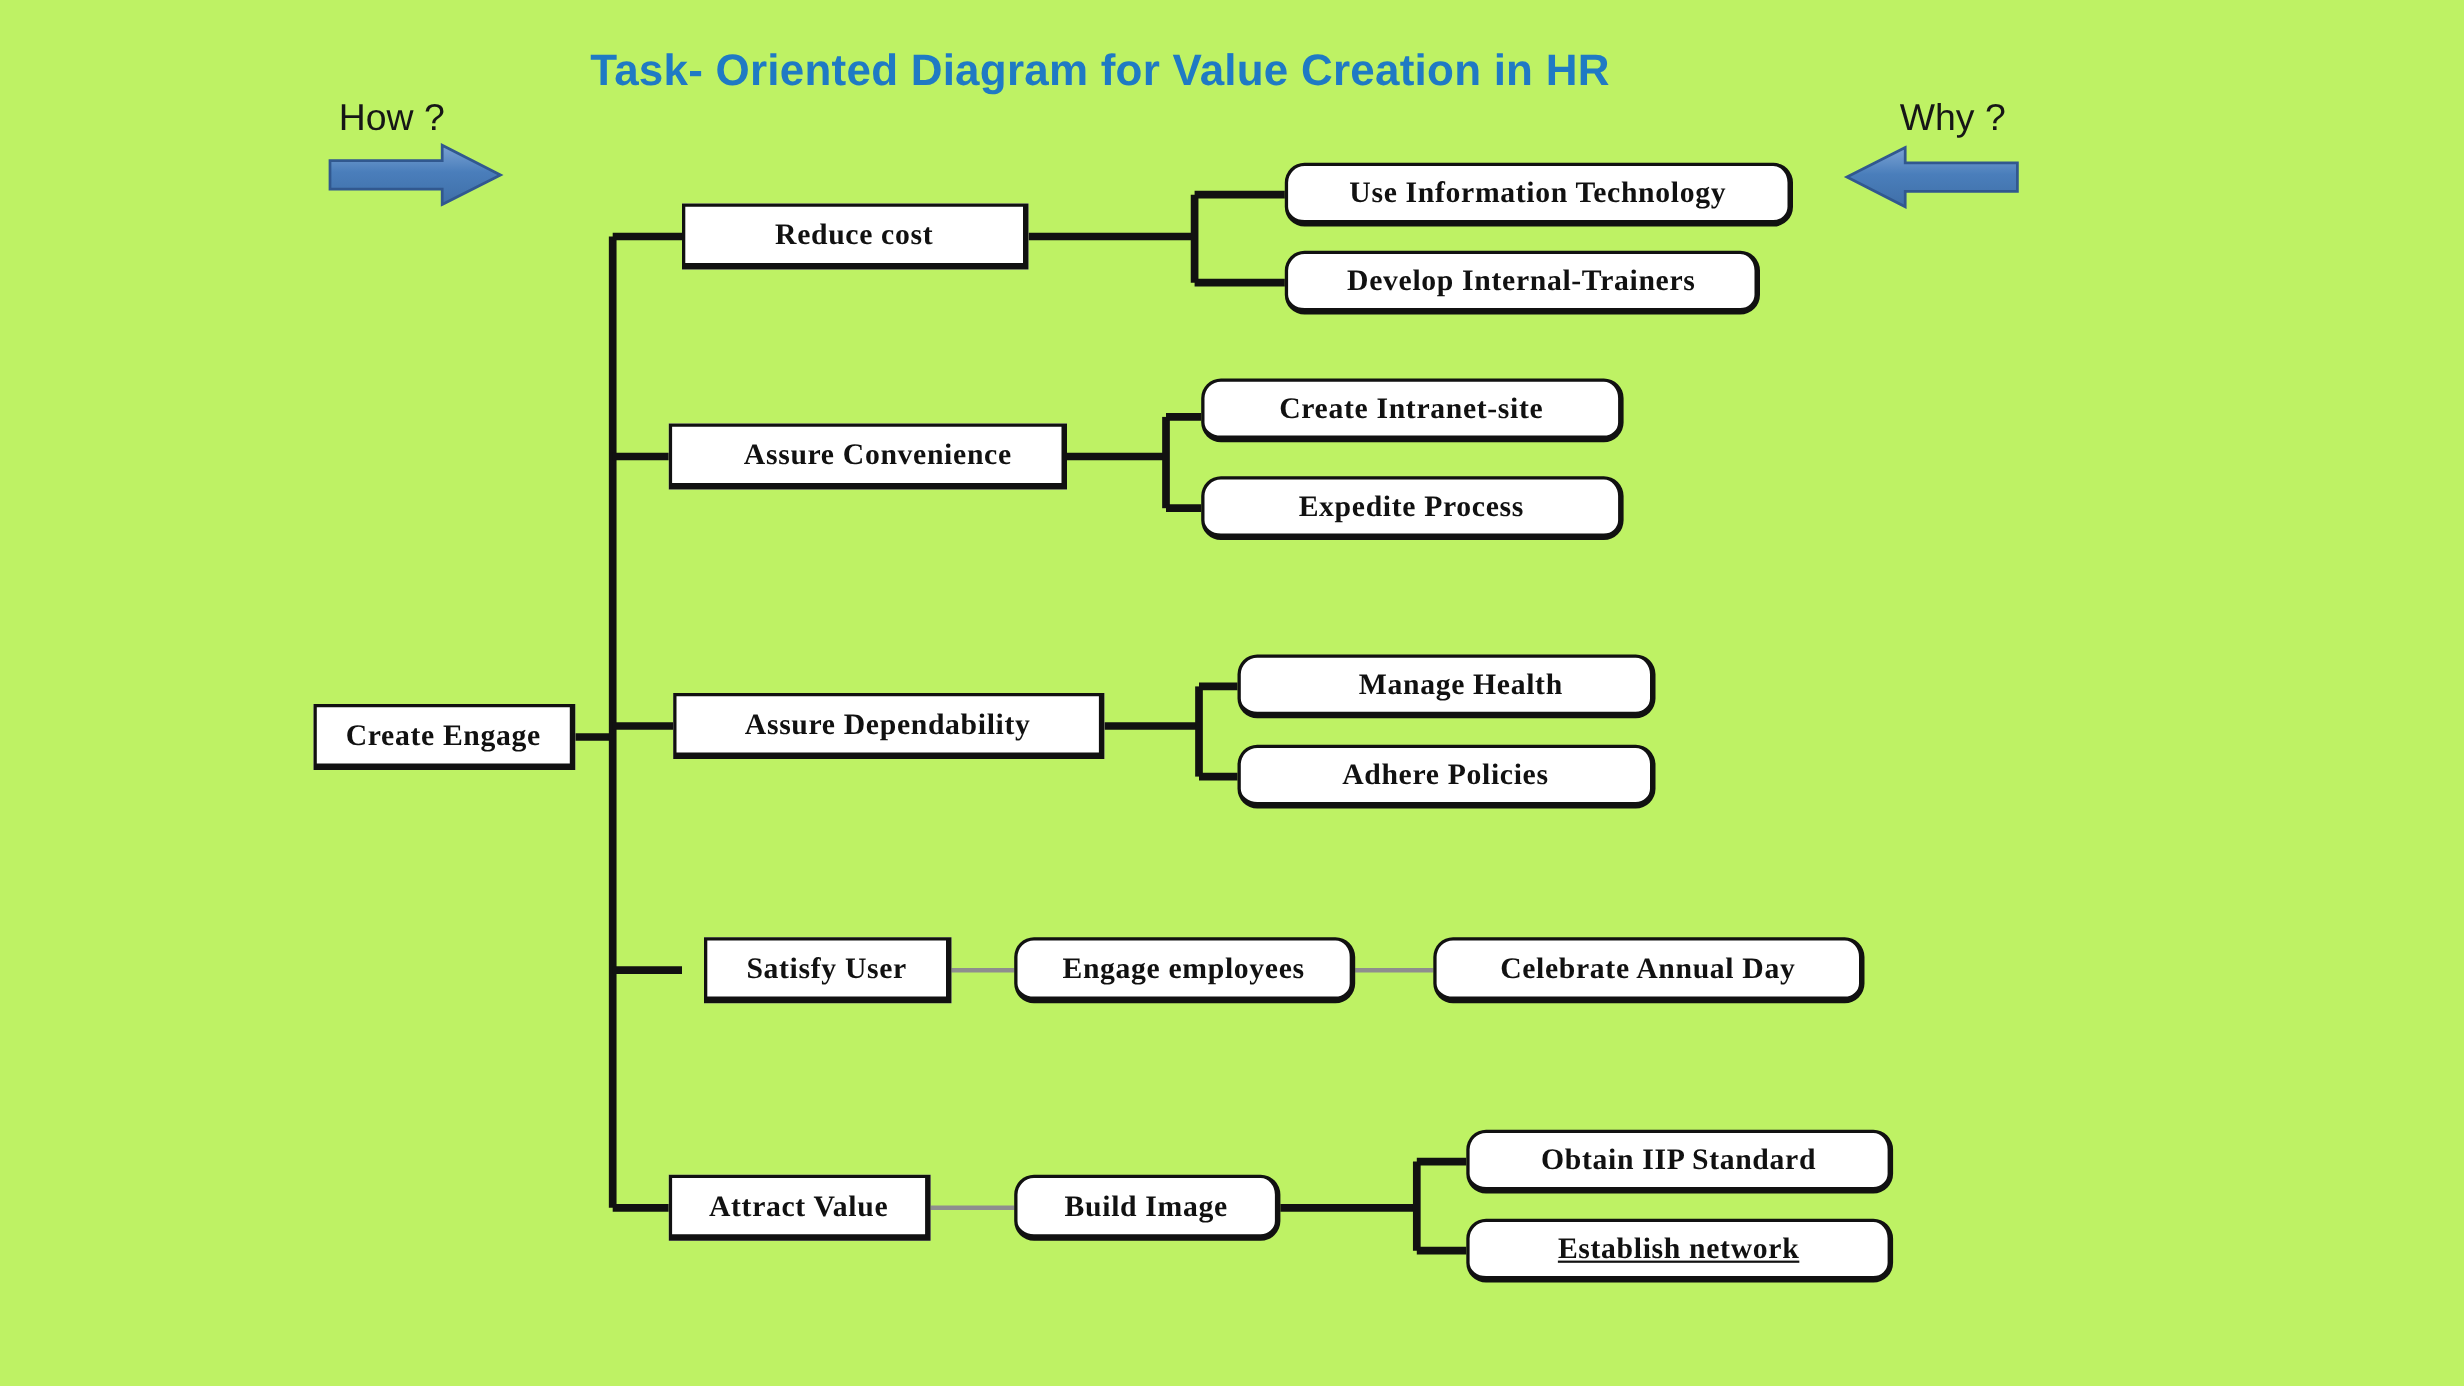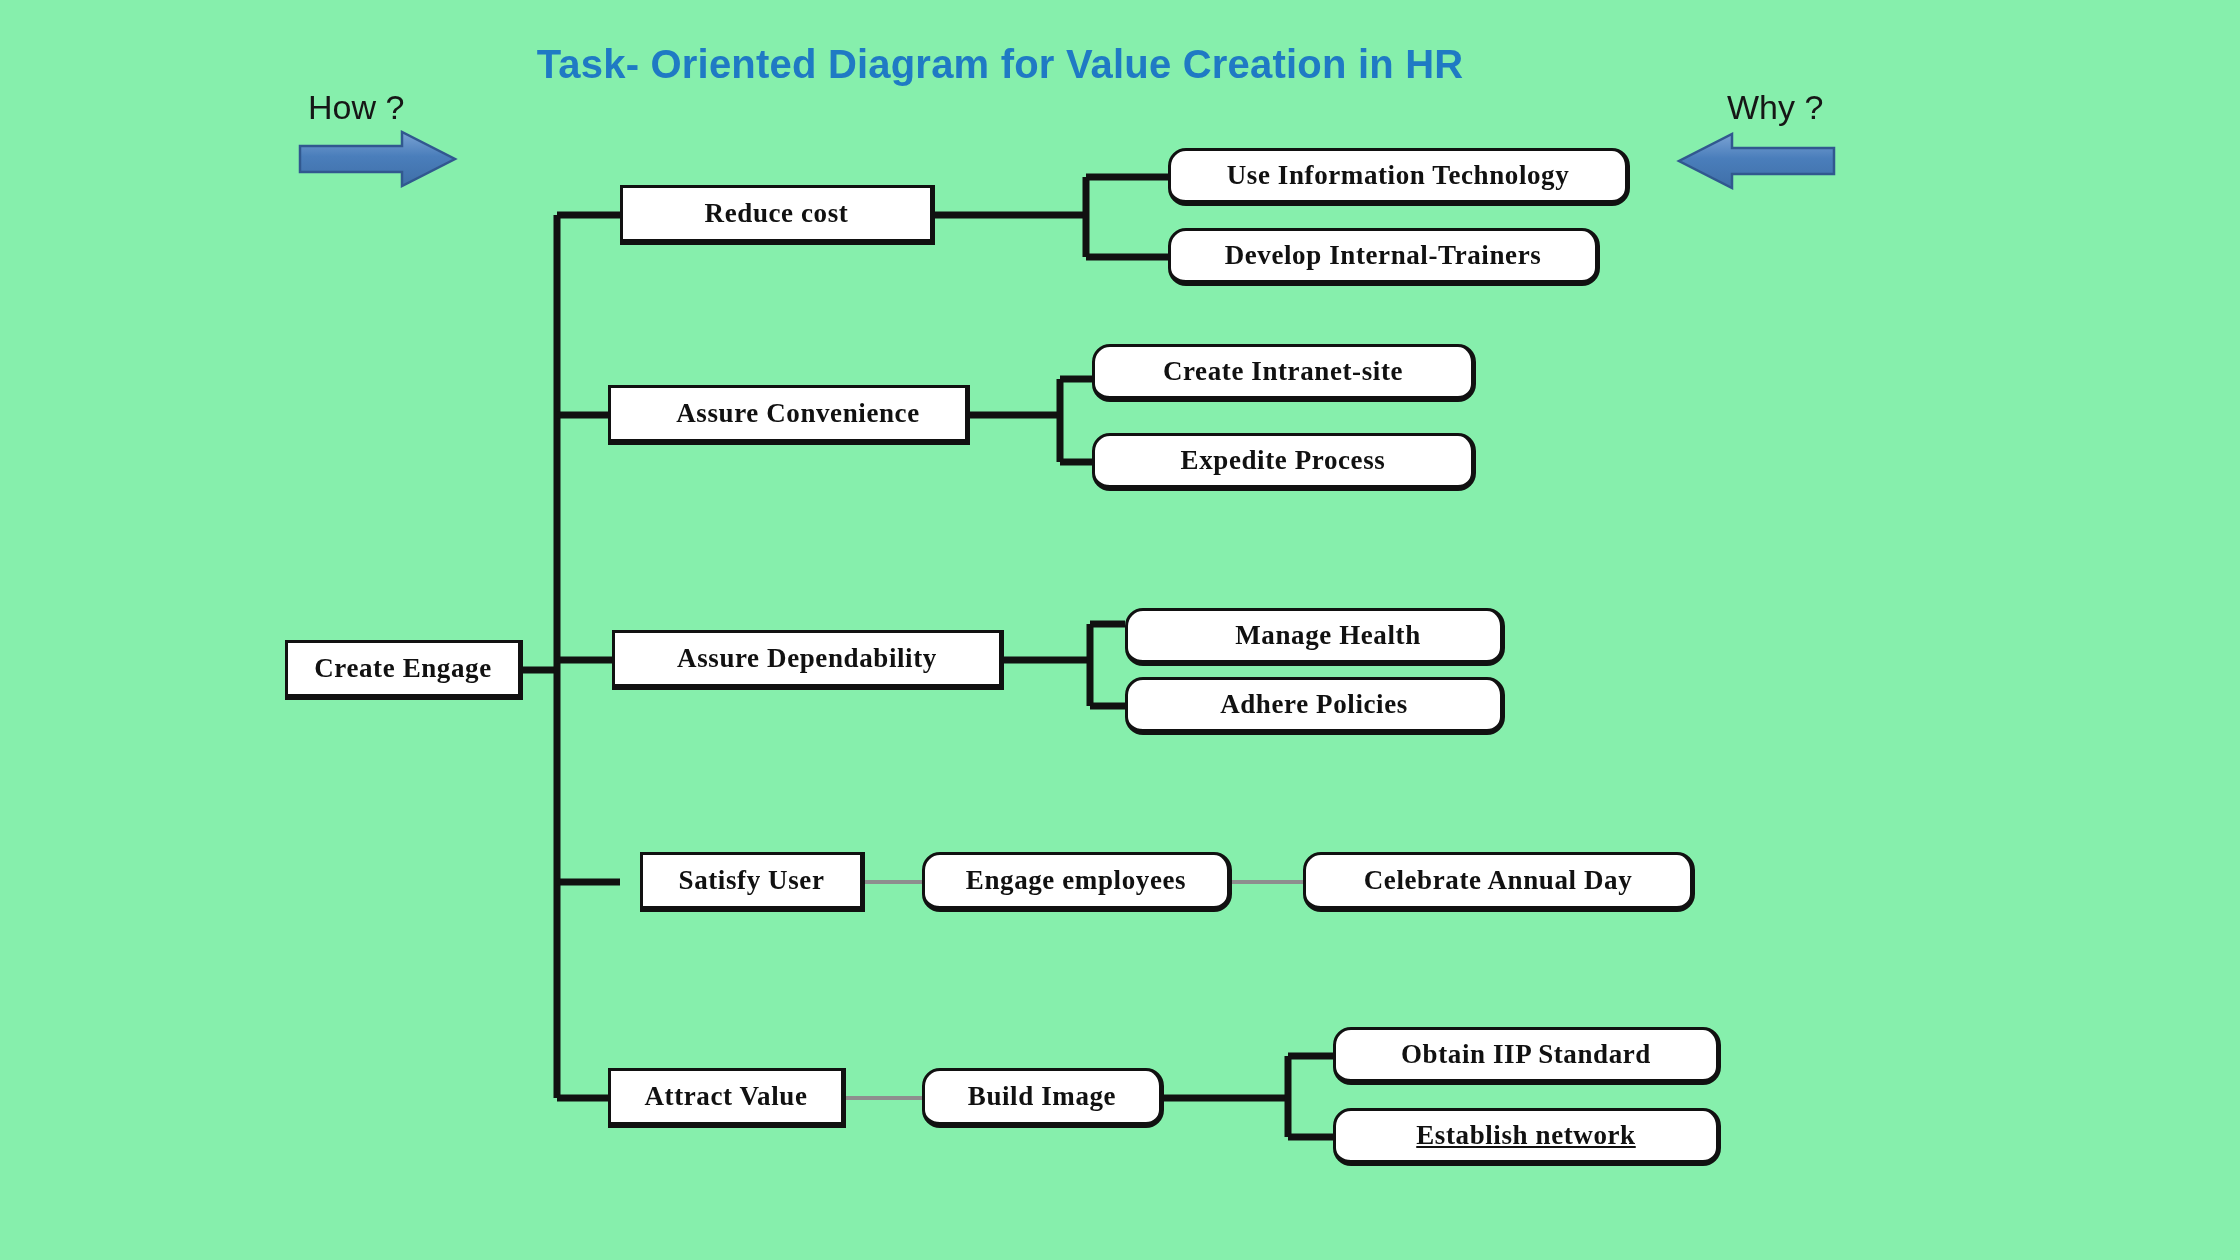--- a/index.html
+++ b/index.html
@@ -8,21 +8,21 @@
     padding: 0;
     background: #ffffff;
   }
   body {
     font-family: "Liberation Sans", sans-serif;
   }
   #canvas {
     position: relative;
     width: 2240px;
     height: 1260px;
-    background: #86efac;
+    background: #bef264;
     overflow: hidden;
   }
 
   
   #title {
     position: absolute;
     left: 0;
     top: 42px;
     width: 2240px;
     text-align: center;
@@ -180,21 +180,21 @@
   <div class="node lvl3" style="left:1092px; top:344px; width:384px; height:58px;">
     <span>Create  Intranet-site</span>
   </div>
   <div class="node lvl3" style="left:1092px; top:433px; width:384px; height:58px;">
     <span>Expedite  Process</span>
   </div>
 
   <div class="node lvl2" style="left:612px; top:630px; width:392px; height:60px;">
     <span>Assure Dependability</span>
   </div>
-  <div class="node lvl3" style="left:1125px; top:608px; width:380px; height:58px;padding-left:28px;">
+  <div class="node lvl3" style="left:1125px; top:595px; width:380px; height:58px;padding-left:28px;">
     <span>Manage Health</span>
   </div>
   <div class="node lvl3" style="left:1125px; top:677px; width:380px; height:58px;">
     <span>Adhere  Policies</span>
   </div>
 
   <div class="node lvl2" style="left:620px; top:852px; width:225px; height:60px;margin-left:20px;">
     <span>Satisfy User</span>
   </div>
   <div class="node lvl3" style="left:922px; top:852px; width:310px; height:60px;">

